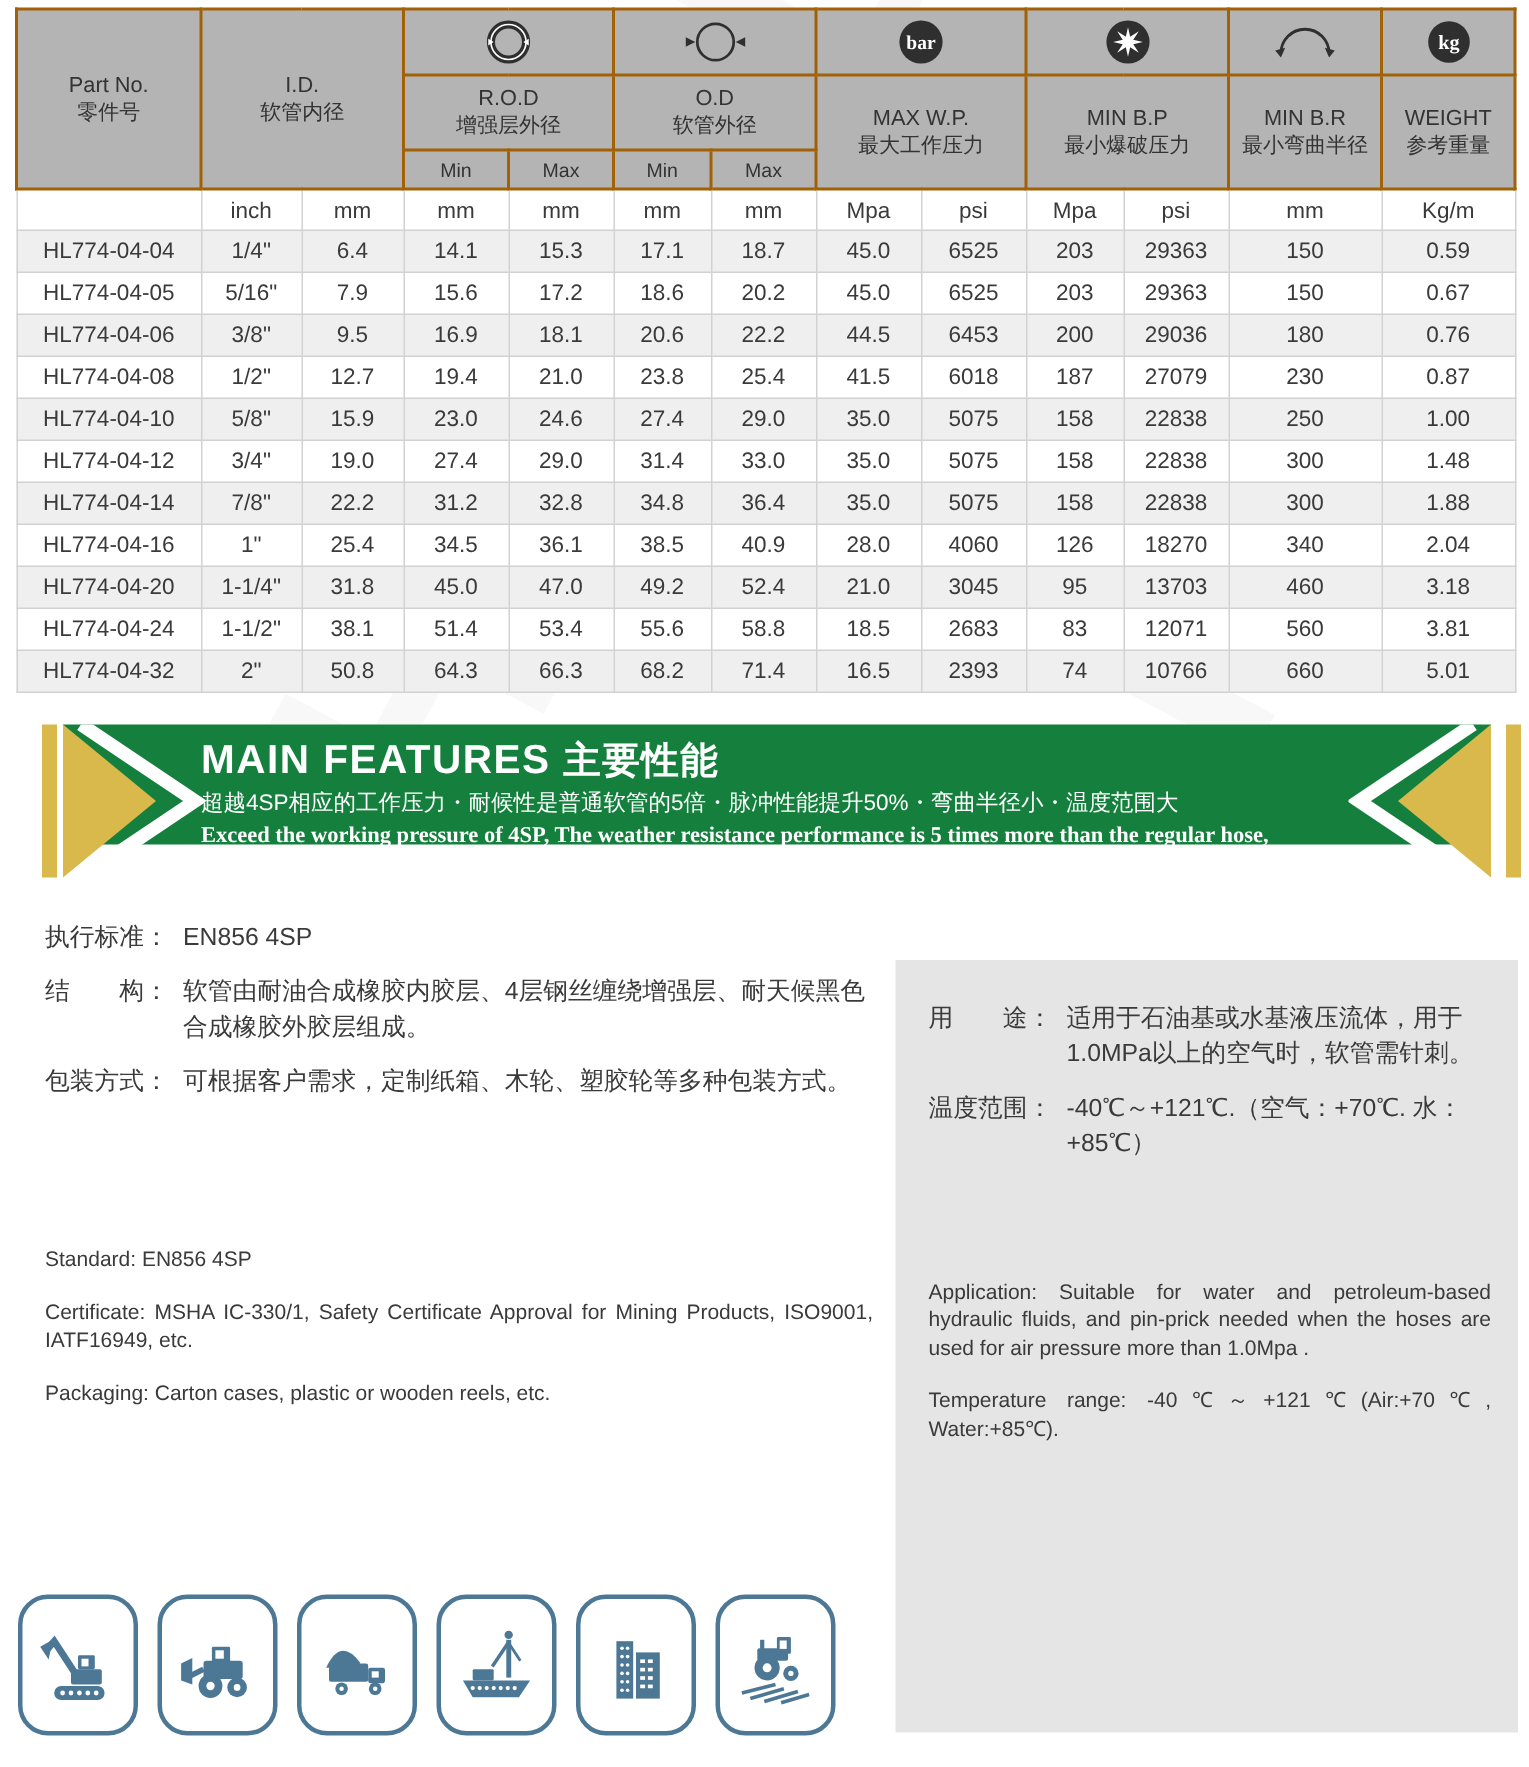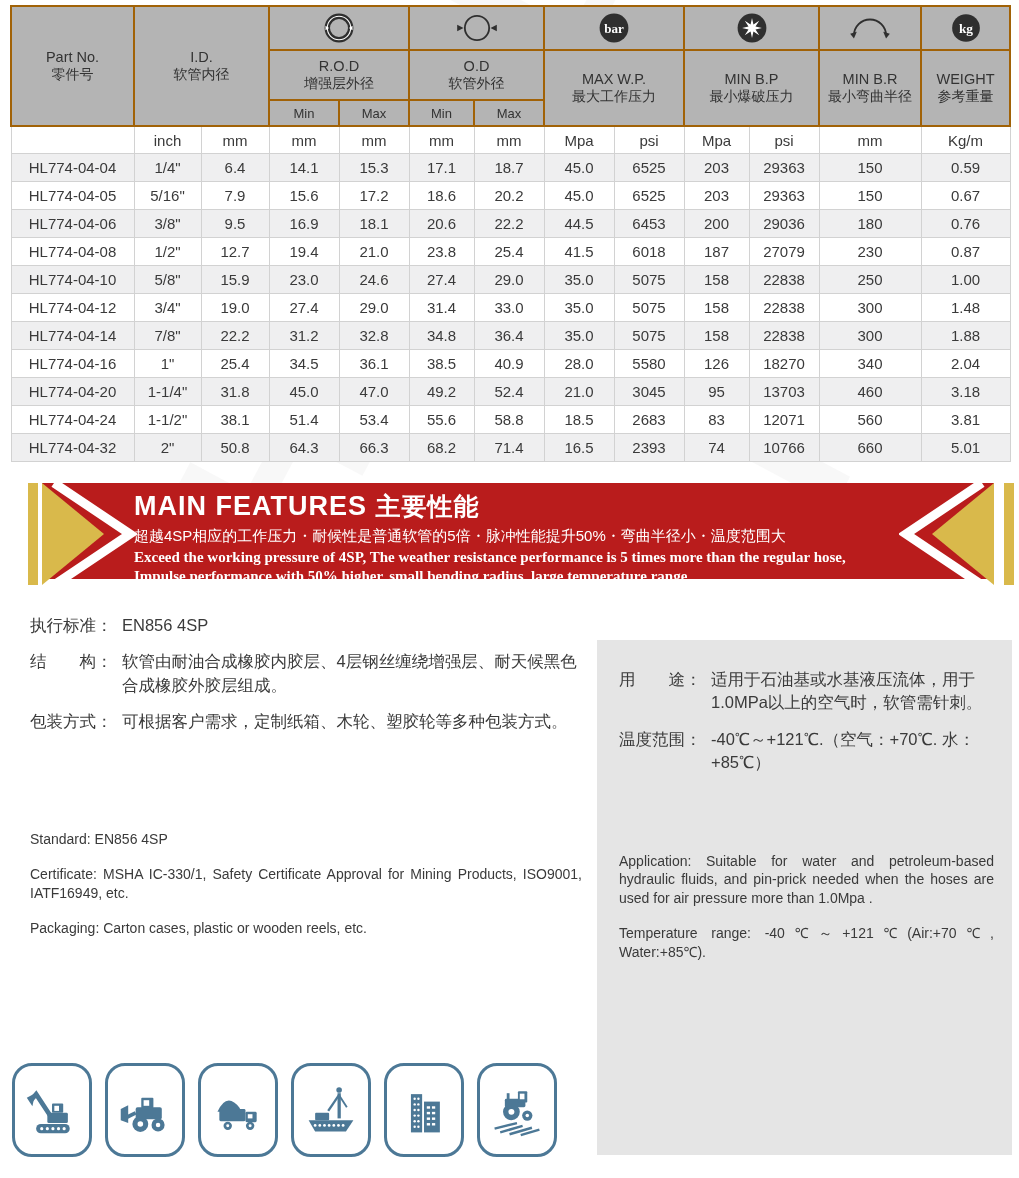--- a/index.html
+++ b/index.html
@@ -31,21 +31,21 @@
   table.spec td{
     border:1px solid #d2d2d2;text-align:center;vertical-align:middle;
     height:25px;padding:1px 0;background:#ffffff;
   }
   tr.unit-row td{height:24px;}
   tr.odd td{background:#efeff0;}
   tr.even td{background:#ffffff;}
   .hicon{display:block;margin:0 auto;}
   
   .banner{left:0;top:483px;width:1019px;height:102px;}
-  .banner .band{position:absolute;left:42px;right:25px;top:0;height:96px;background:#b91c1c;}
+  .banner .band{position:absolute;left:42px;right:25px;top:0;height:80px;background:#15803d;}
   .banner .ybar-l{position:absolute;left:28px;top:0;width:10px;height:102px;background:#d9b94b;}
   .banner .ybar-r{position:absolute;right:5px;top:0;width:10px;height:102px;background:#d9b94b;}
   .banner svg.decor{position:absolute;top:0;height:102px;width:95px;}
   .banner svg.decor.left{left:0;}
   .banner svg.decor.right{right:0;transform:scaleX(-1);}
   .banner .btxt{position:absolute;left:92px;top:8px;right:100px;color:#ffffff;}
   .banner .btitle{font-size:27px;font-weight:bold;letter-spacing:1px;line-height:1.15;}
   .banner .btitle .cnpart{font-weight:bold;font-size:25px;}
   .banner .bsub-cn{font-size:15px;margin-top:4px;line-height:1.3;}
   .banner .bsub-en{
@@ -302,21 +302,21 @@
         </tr>
         <tr class="even">
           <td>HL774-04-16</td>
           <td>1"</td>
           <td>25.4</td>
           <td>34.5</td>
           <td>36.1</td>
           <td>38.5</td>
           <td>40.9</td>
           <td>28.0</td>
-          <td>5580</td>
+          <td>4060</td>
           <td>126</td>
           <td>18270</td>
           <td>340</td>
           <td>2.04</td>
         </tr>
         <tr class="odd">
           <td>HL774-04-20</td>
           <td>1-1/4"</td>
           <td>31.8</td>
           <td>45.0</td>

